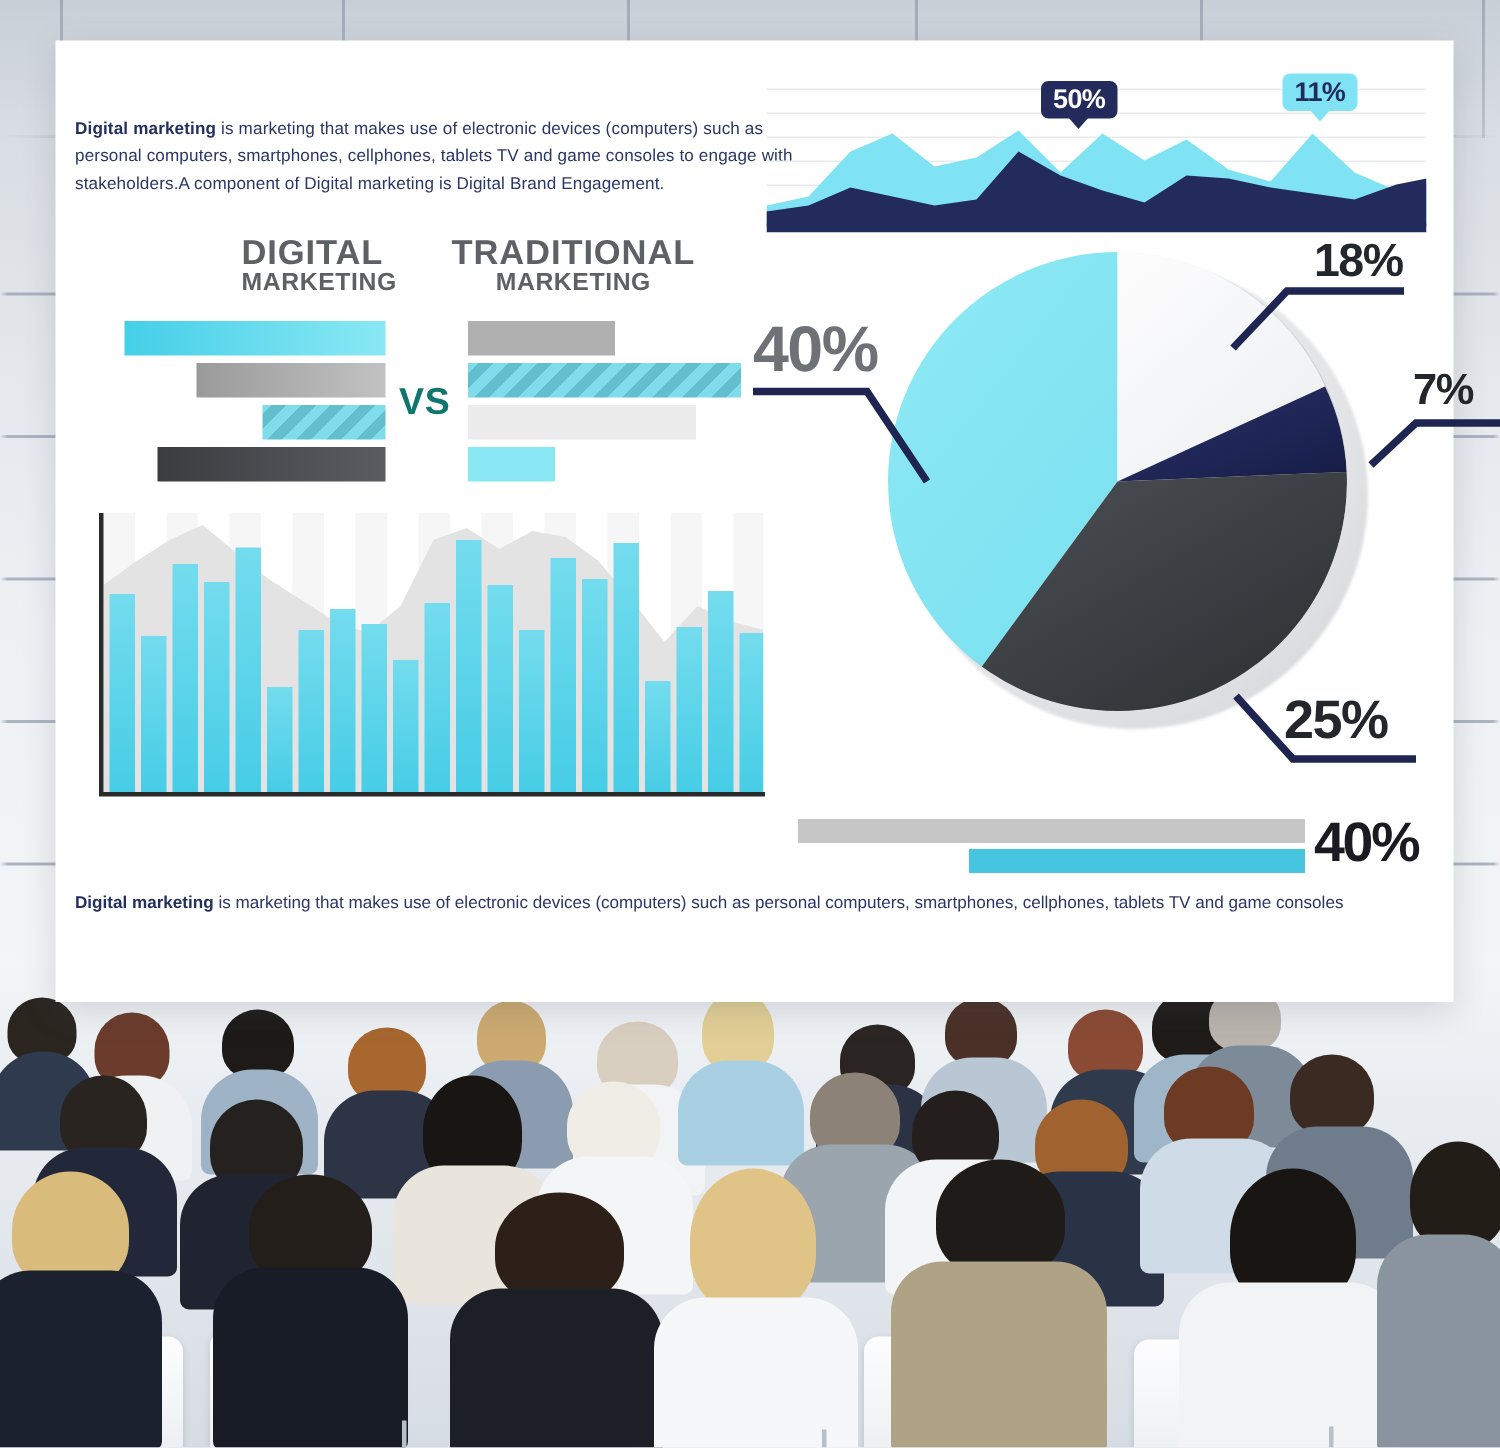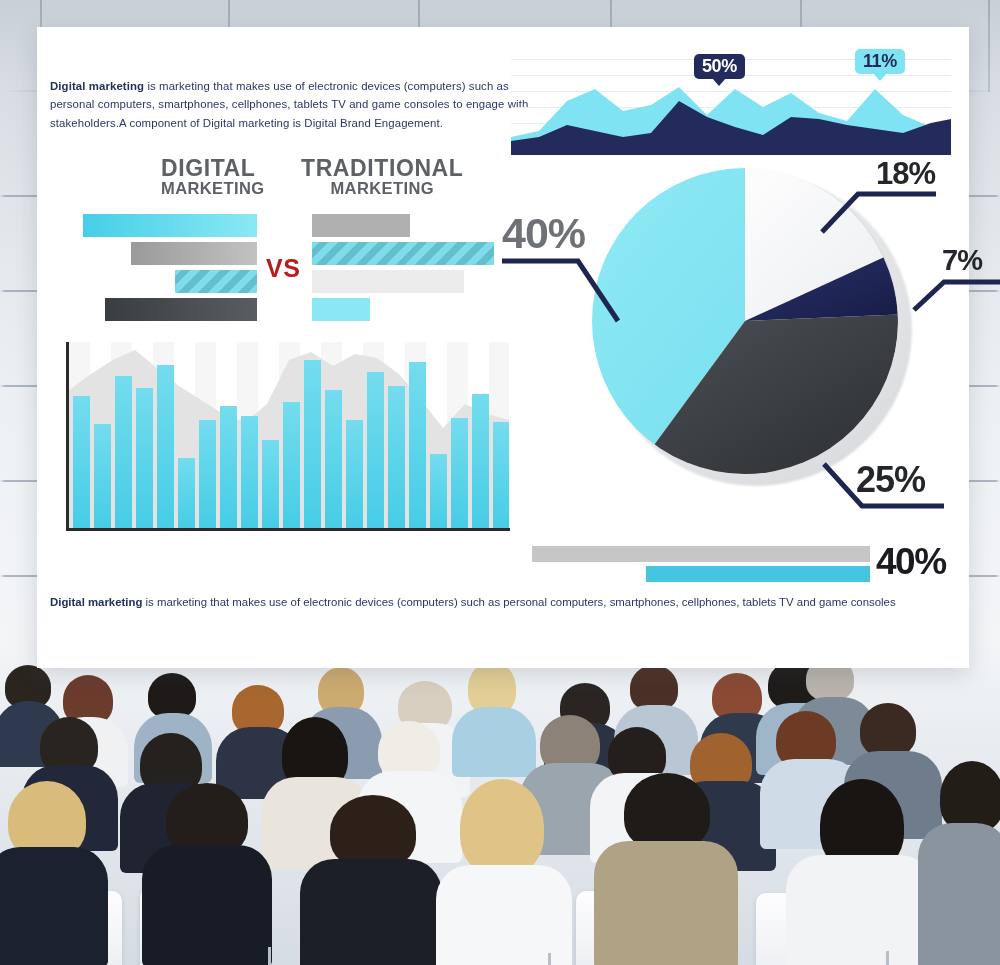--- a/index.html
+++ b/index.html
@@ -93,21 +93,21 @@
   .cbar.solid-gray { background:#b0b0b0; }
   .cbar.pale-gray  { background:#ececec; }
   .cbar.solid-cyan { background:#8ae8f4; }
   .cbar.hatch {
     background:
       repeating-linear-gradient(-45deg,
         #7fdcea 0px,#7fdcea 7px,
         #63bfcd 7px,#63bfcd 14px);
   }
   #vs-label {
-    position:absolute; font-size:25px; font-weight:bold; color:#b91c1c;
+    position:absolute; font-size:25px; font-weight:bold; color:#0f766e;
     letter-spacing:.5px;
   }
 
   
   #bar-chart { position:absolute; left:24px; top:315px; width:455px; height:200px; }
   #bar-plot { position:absolute; left:8px; top:0; width:440px; height:186px; overflow:hidden; }
   .stripe { position:absolute; top:0; bottom:0; background:#f6f6f6; }
   .bar { position:absolute; bottom:0; background:linear-gradient(180deg,#74dcee,#46cde6); }
   .axis-y { position:absolute; left:5px; top:0; width:3px; height:188px; background:#2a2a2a; }
   .axis-x { position:absolute; left:5px; bottom:0; height:3px; width:444px; background:#2a2a2a; }

